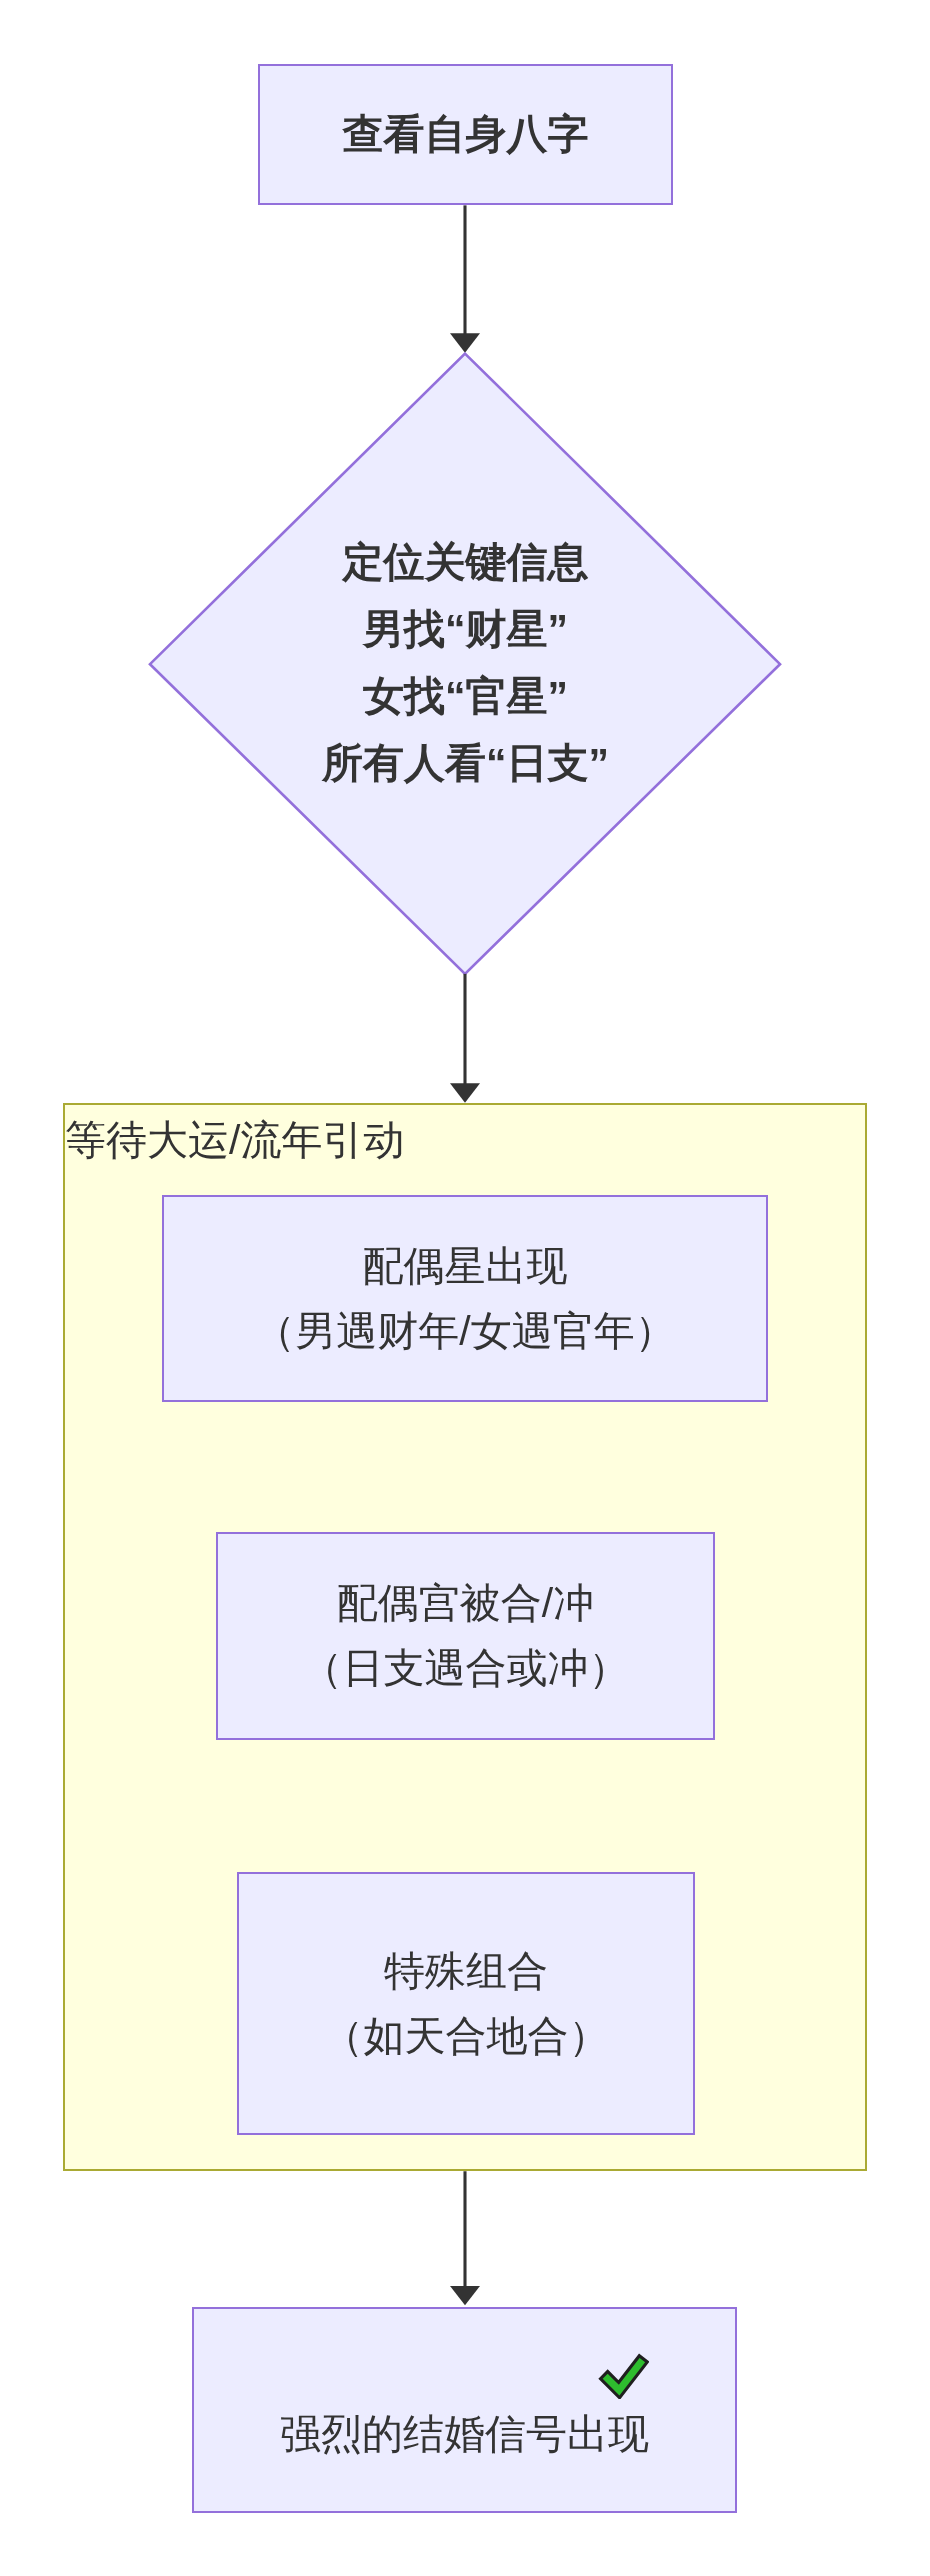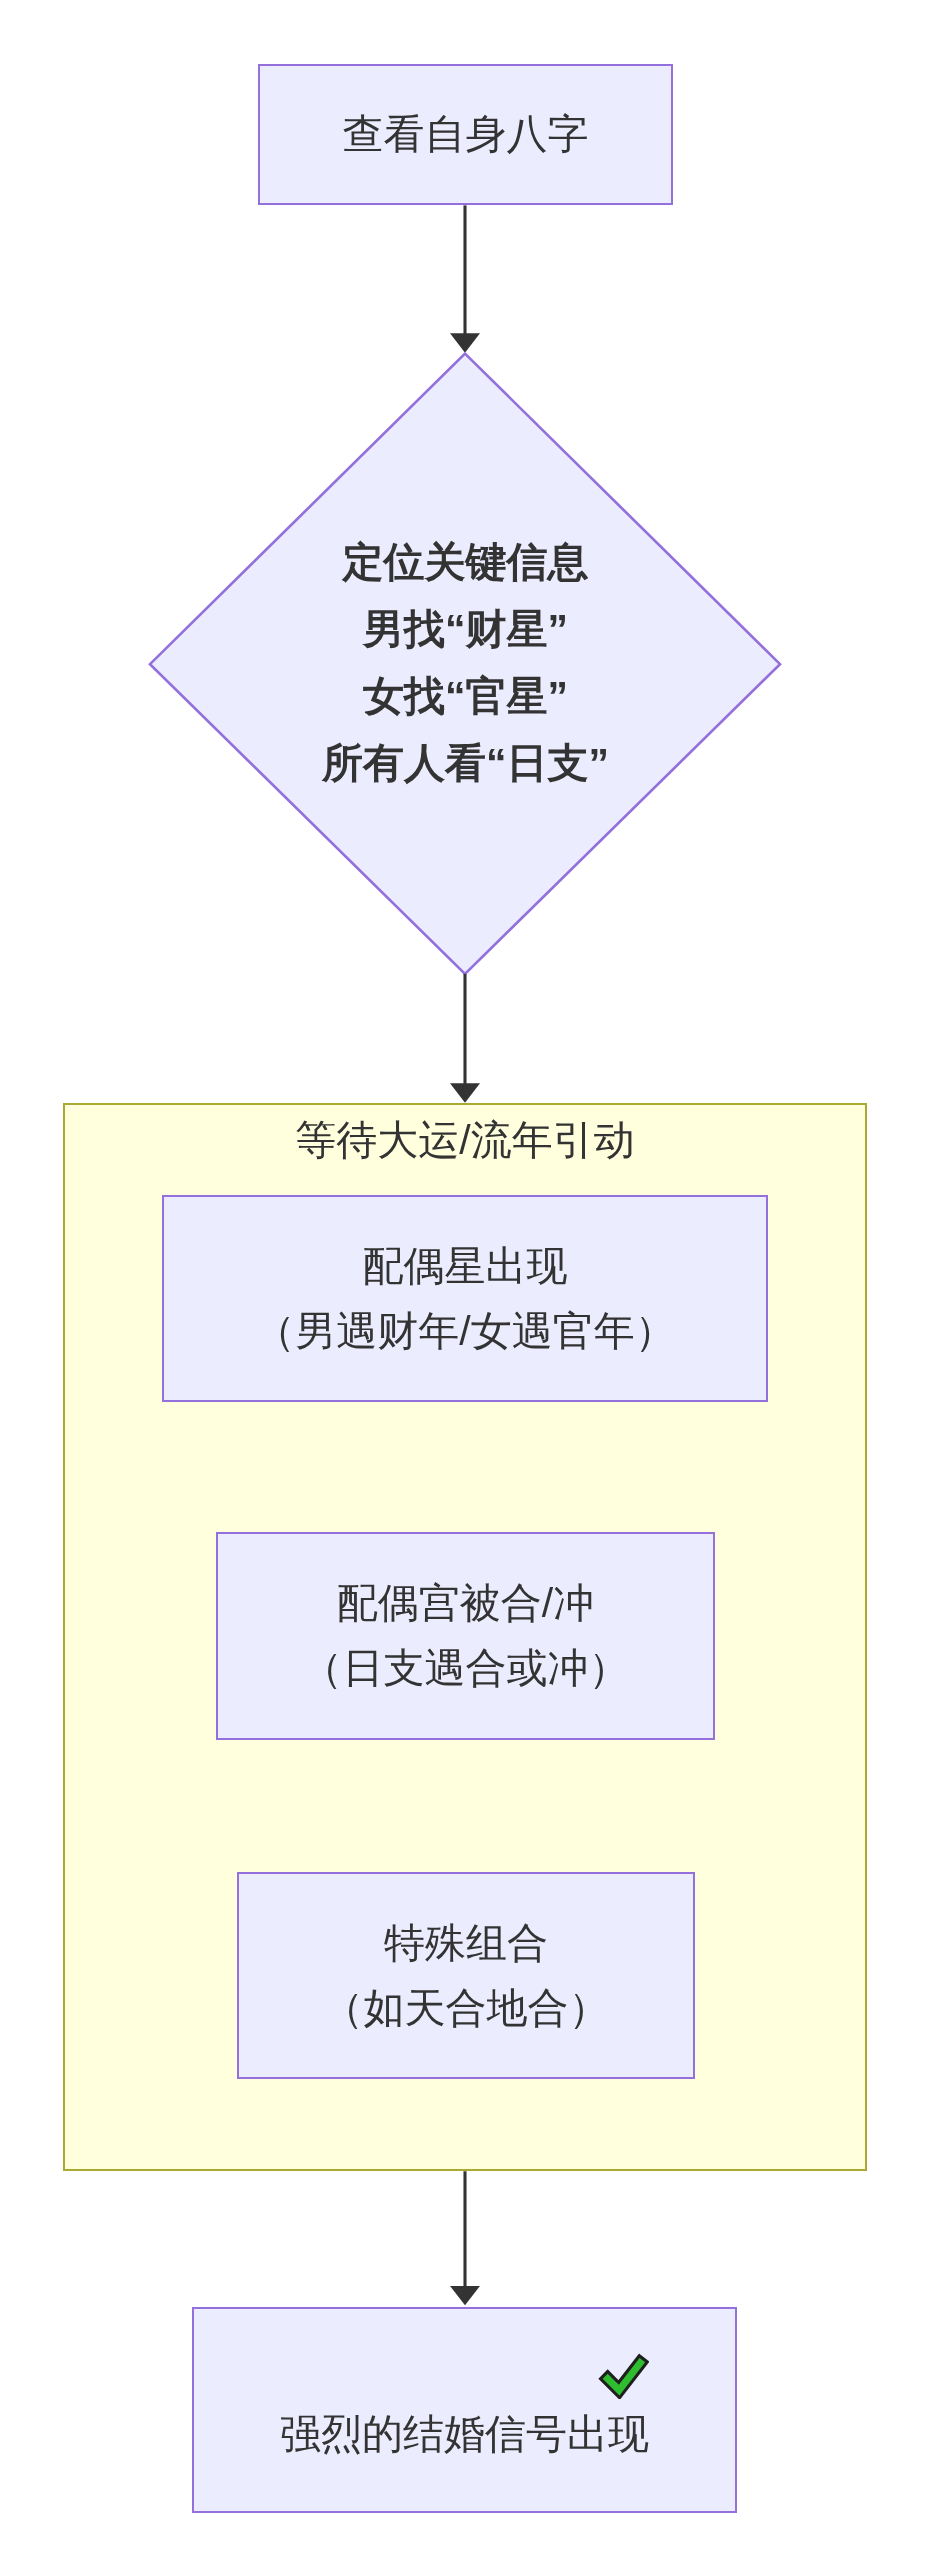--- a/index.html
+++ b/index.html
@@ -25,21 +25,21 @@
     display:flex;align-items:center;justify-content:center;
     text-align:center;font-size:41px;line-height:67px;white-space:pre-line;font-weight:bold;
   }
   .stage{
     position:absolute;left:63px;top:1103px;width:804px;height:1068px;
     box-sizing:border-box;background:var(--stage-fill,#FFFFDE);
     border:2.6px solid var(--stage-border,#AAAA33);
   }
   .stage-title{
     position:absolute;left:0;top:8.8px;width:100%;
-    text-align:center;font-size:41px;line-height:53px;white-space:pre-line;
+    text-align:left;font-size:41px;line-height:53px;white-space:pre-line;
   }
   .stage .node{background:var(--node-fill,#ECECFF);}
   .result-content{display:flex;flex-direction:column;align-items:flex-end;justify-content:center;gap:3.5px;}
   .check-outer{stroke:var(--check-outline,#1F1F1F);fill:none;stroke-linecap:square;stroke-linejoin:miter;}
   .check-inner{stroke:var(--check-green,#2EBD2E);fill:none;stroke-linecap:square;stroke-linejoin:miter;}
 </style>
 </head>
 <body>
 
 <svg class="canvas" width="930" height="2576" viewBox="0 0 1054 2918" xmlns="http://www.w3.org/2000/svg">
@@ -48,37 +48,37 @@
 
   <polygon class="diamond-shape" points="527,400 884,752 527,1103 170,752"></polygon>
 
   <line class="edge" x1="527" y1="1103" x2="527" y2="1228"></line>
   <polygon class="edge-head" points="510,1227 544,1227 527,1249"></polygon>
 
   <line class="edge" x1="527" y1="2460" x2="527" y2="2591"></line>
   <polygon class="edge-head" points="510,2590 544,2590 527,2612"></polygon>
 </svg>
 
-<div class="node" style="left:258px;top:64px;width:415px;height:141px;">查看自身八字</div>
+<div class="node" style="left:258px;top:64px;width:415px;height:141px;font-weight:bold;">查看自身八字</div>
 
 <div class="diamond-label">定位关键信息
 男找“财星”
 女找“官星”
 所有人看“日支”</div>
 
 <div class="stage">
   <div class="stage-title">等待大运/流年引动</div>
 
   <div class="node" style="left:97px;top:90px;width:606px;height:207px;">配偶星出现
 （男遇财年/女遇官年）</div>
 
   <div class="node" style="left:151px;top:427px;width:499px;height:208px;">配偶宫被合/冲
 （日支遇合或冲）</div>
 
-  <div class="node" style="left:172px;top:767px;width:458px;height:207px;">特殊组合
+  <div class="node" style="left:172px;top:767px;width:458px;height:263px;">特殊组合
 （如天合地合）</div>
 </div>
 
 <div class="node" style="left:192px;top:2307px;width:545px;height:206px;">
   <div class="result-content">
     <svg width="51" height="46" viewBox="0 0 58 52">
       <path class="check-outer" d="M11 29 L24 42 L48 11" stroke-width="15"></path>
       <path class="check-inner" d="M11 29 L24 42 L48 11" stroke-width="8"></path>
     </svg>
     <div>强烈的结婚信号出现</div>

